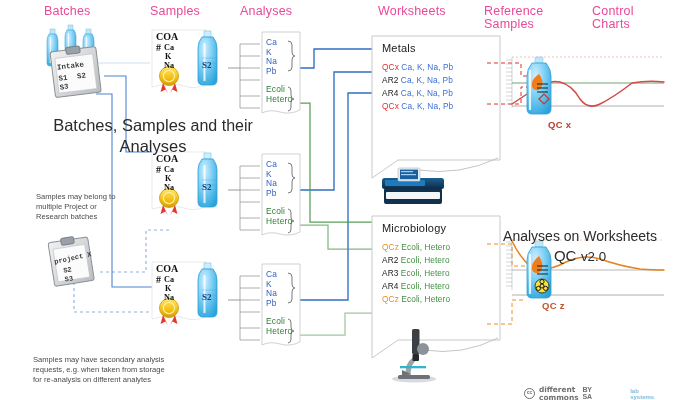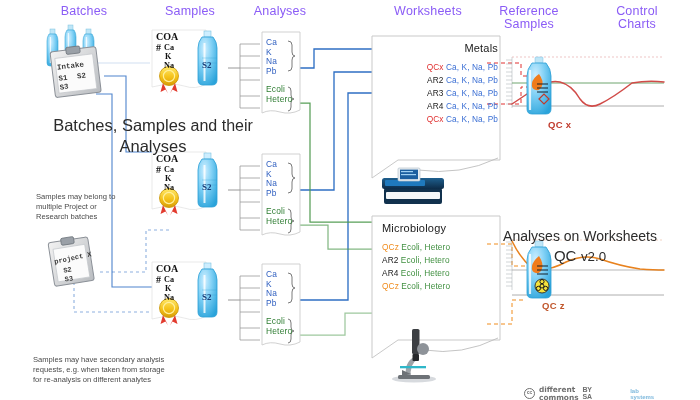--- a/index.html
+++ b/index.html
@@ -1,21 +1,21 @@
 <!DOCTYPE html>
 <html><head>
 <meta charset="utf-8">
 <style>
   html,body{margin:0;padding:0;background:#ffffff;}
   body{width:700px;height:400px;position:relative;overflow:hidden;
        font-family:"Liberation Sans", sans-serif;color:#333;}
   #stage{position:absolute;inset:0;width:700px;height:400px;}
   .abs{position:absolute;}
   svg.layer{position:absolute;left:0;top:0;width:700px;height:400px;overflow:visible;}
-  .colhead{position:absolute;text-align:center;color:#8b5cf6;font-size:12.5px;
+  .colhead{position:absolute;text-align:left;color:#ec4899;font-size:12.5px;
            line-height:13px;letter-spacing:.2px;}
   .ws-title{font-size:11px;color:#1a1a1a;padding:4px 0 3px 8px;letter-spacing:.2px;}
   .ws-row{font-size:8.3px;padding:1.5px 0 1.5px 8px;white-space:nowrap;letter-spacing:.1px;}
   .code{font-weight:400;}
   .c-qcx{color:#e03131;}
   .c-qcz{color:#f08c1d;}
   .c-ar{color:#222;}
   .c-metal{color:#3b6fd4;}
   .c-micro{color:#3f8f3f;}
   .anbox{position:absolute;box-sizing:border-box;}
@@ -356,52 +356,52 @@
   </div>
   <div class="anbox" style="left:266px;top:270px;">
     <div class="an-item an-metal">Ca</div>
     <div class="an-item an-metal">K</div>
     <div class="an-item an-metal">Na</div>
     <div class="an-item an-metal">Pb</div>
     <div class="an-item an-micro" style="margin-top:9px;">Ecoli</div>
     <div class="an-item an-micro">Hetero</div>
   </div>
 
-  <div class="abs" style="left:374px;top:38px;width:124px;text-align:right;">
+  <div class="abs" style="left:374px;top:38px;width:124px;">
     <div class="ws-title">Metals</div>
     <div class="ws-row" style="margin-top:3px;">
       <span class="code c-qcx">QCx</span>
       <span class="c-metal">Ca, K, Na, Pb</span>
     </div>
     <div class="ws-row">
       <span class="code c-ar">AR2</span>
-      <span class="c-metal">Ca, K, Na, Pb</span>
-    </div>
-    <div class="ws-row">
-      <span class="code c-ar">AR3</span>
       <span class="c-metal">Ca, K, Na, Pb</span>
     </div>
     <div class="ws-row">
       <span class="code c-ar">AR4</span>
       <span class="c-metal">Ca, K, Na, Pb</span>
     </div>
     <div class="ws-row">
       <span class="code c-qcx">QCx</span>
       <span class="c-metal">Ca, K, Na, Pb</span>
     </div>
   </div>
 
   <div class="abs" style="left:374px;top:218px;width:124px;">
     <div class="ws-title">Microbiology</div>
     <div class="ws-row" style="margin-top:3px;">
       <span class="code c-qcz">QCz</span>
       <span class="c-micro">Ecoli, Hetero</span>
     </div>
     <div class="ws-row">
       <span class="code c-ar">AR2</span>
+      <span class="c-micro">Ecoli, Hetero</span>
+    </div>
+    <div class="ws-row">
+      <span class="code c-ar">AR3</span>
       <span class="c-micro">Ecoli, Hetero</span>
     </div>
     <div class="ws-row">
       <span class="code c-ar">AR4</span>
       <span class="c-micro">Ecoli, Hetero</span>
     </div>
     <div class="ws-row">
       <span class="code c-qcz">QCz</span>
       <span class="c-micro">Ecoli, Hetero</span>
     </div>

